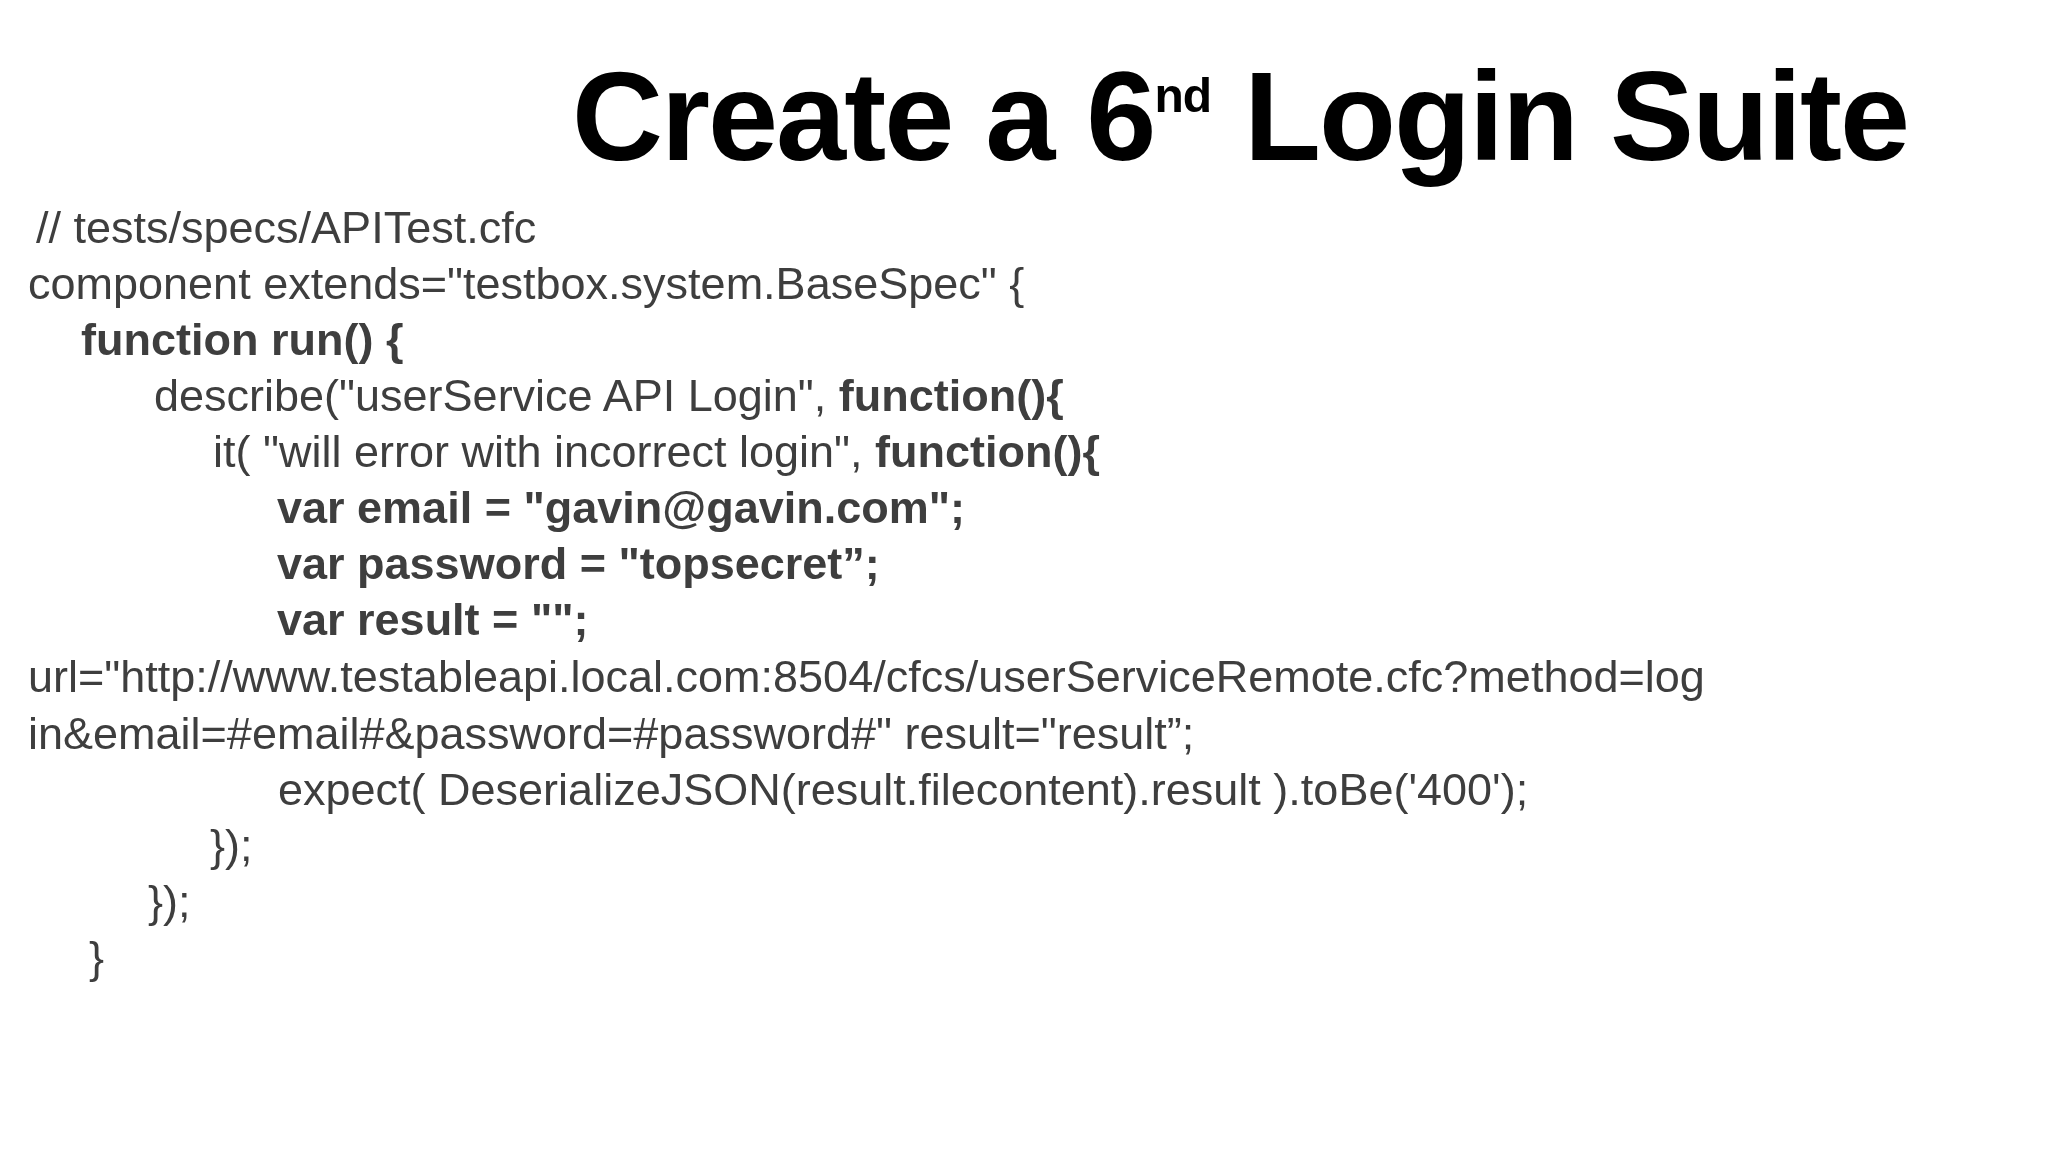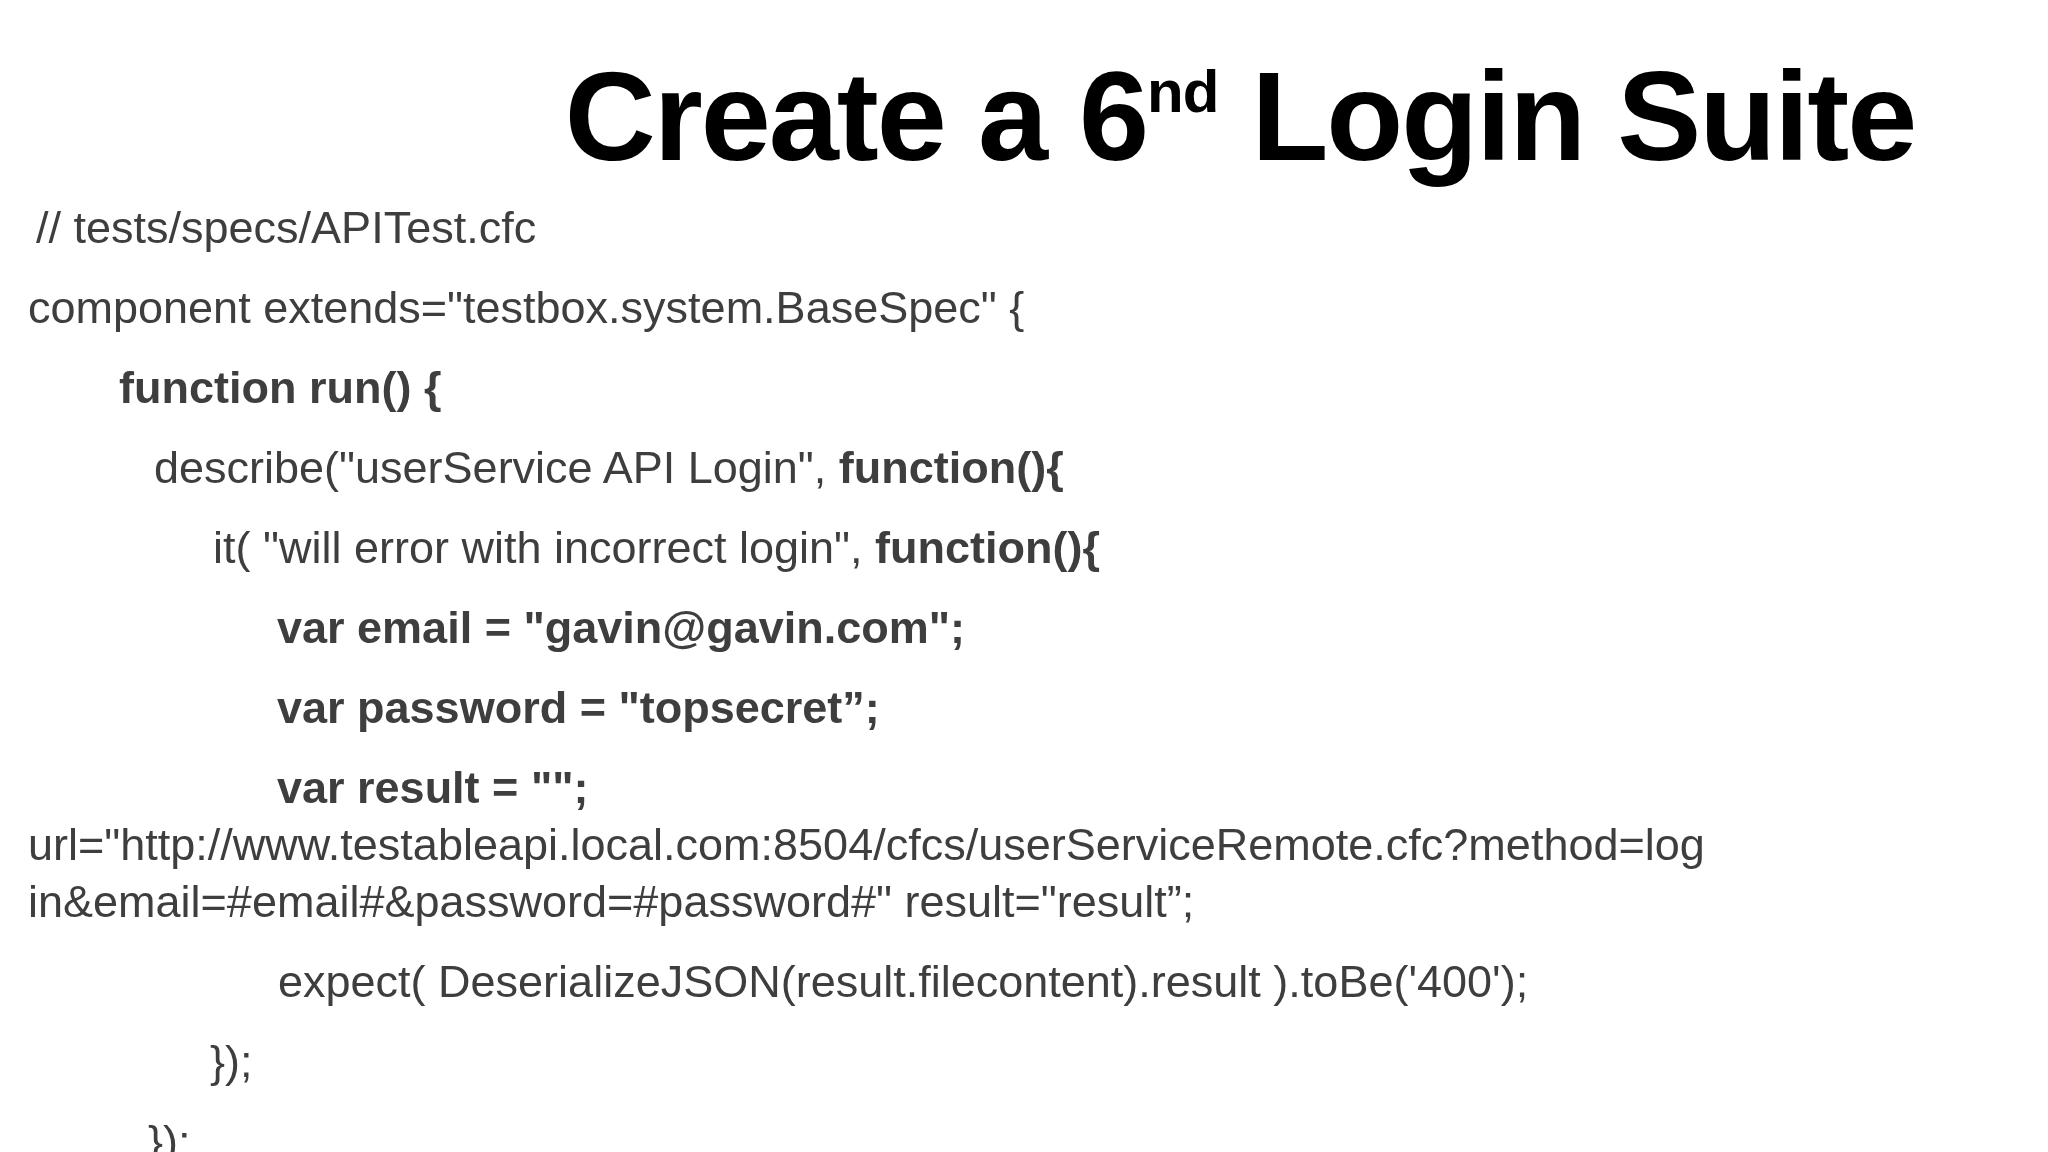--- a/index.html
+++ b/index.html
@@ -28,37 +28,37 @@
   .title {
     margin: 0;
     font-size: 126px;
     font-weight: bold;
     color: #000000;
     line-height: 126px;
     letter-spacing: -2px;
     white-space: nowrap;
   }
   .title .sup {
-    font-size: 60px;
+    font-size: 48px;
     font-weight: bold;
     position: relative;
     top: -48px;
     letter-spacing: -1px;
   }
   .code-block {
     position: absolute;
     top: 196px;
     left: 0;
     right: 0;
     color: #3e3e3e;
     font-size: 45px;
   }
   .code-line {
     line-height: 50px;
-    margin-top: 30px;
+    margin-top: 6px;
     white-space: pre;
   }
   .code-line:first-child,
   .code-line.tight {
     margin-top: 7px;
   }
   .code-line .seg-bold {
     font-weight: bold;
   }
 </style>
@@ -67,21 +67,21 @@
 
 <div class="slide">
 
   <div class="title-wrap">
     <h1 class="title" style="color: rgb(0, 0, 0);"><span>Create a 6</span><span class="sup">nd</span><span> Login Suite</span></h1>
   </div>
 
   <div class="code-block" style="color: rgb(62, 62, 62);">
       <div class="code-line" style="padding-left: 36px;"><span class="seg">// tests/specs/APITest.cfc</span></div>
       <div class="code-line" style="padding-left: 28px;"><span class="seg">component extends="testbox.system.BaseSpec" {</span></div>
-      <div class="code-line" style="padding-left: 119px;"><span class="seg-bold">function run() {</span></div>
+      <div class="code-line" style="padding-left: 81px;"><span class="seg-bold">function run() {</span></div>
       <div class="code-line" style="padding-left: 154px;"><span class="seg">describe("userService API Login", </span><span class="seg-bold">function(){</span></div>
       <div class="code-line" style="padding-left: 213px;"><span class="seg">it( "will error with incorrect login", </span><span class="seg-bold">function(){</span></div>
       <div class="code-line" style="padding-left: 277px;"><span class="seg-bold">var email = "gavin@gavin.com";</span></div>
       <div class="code-line" style="padding-left: 277px;"><span class="seg-bold">var password = "topsecret”;</span></div>
       <div class="code-line" style="padding-left: 277px;"><span class="seg-bold">var result = "";</span></div>
       <div class="code-line tight" style="padding-left: 28px;"><span class="seg">url="http://www.testableapi.local.com:8504/cfcs/userServiceRemote.cfc?method=log</span></div>
       <div class="code-line tight" style="padding-left: 28px;"><span class="seg">in&amp;email=#email#&amp;password=#password#" result="result”;</span></div>
       <div class="code-line" style="padding-left: 278px;"><span class="seg">expect( DeserializeJSON(result.filecontent).result ).toBe('400');</span></div>
       <div class="code-line" style="padding-left: 210px;"><span class="seg">});</span></div>
       <div class="code-line" style="padding-left: 148px;"><span class="seg">});</span></div>

